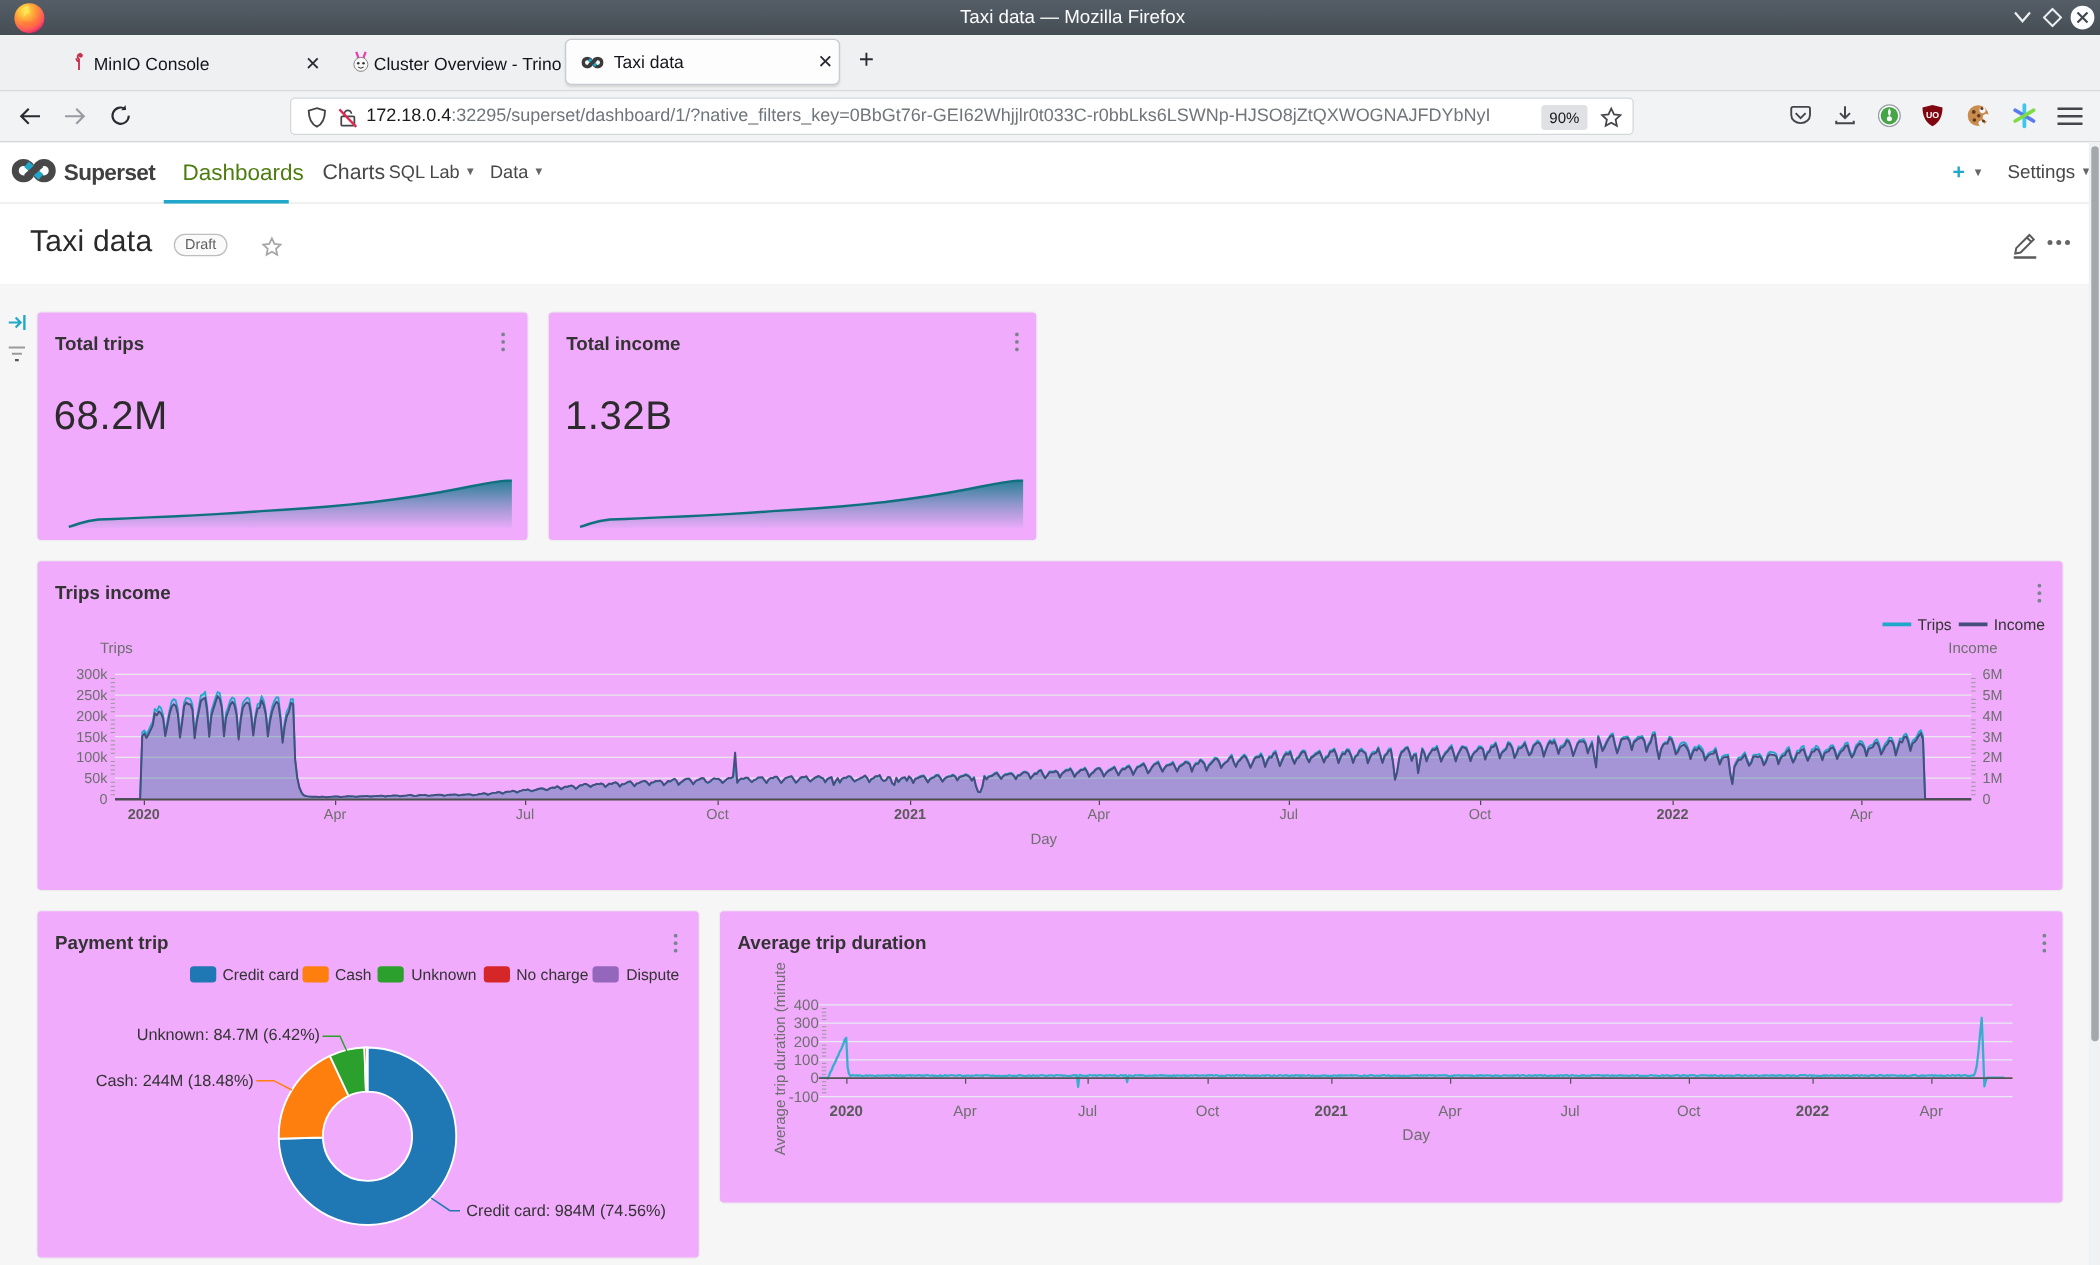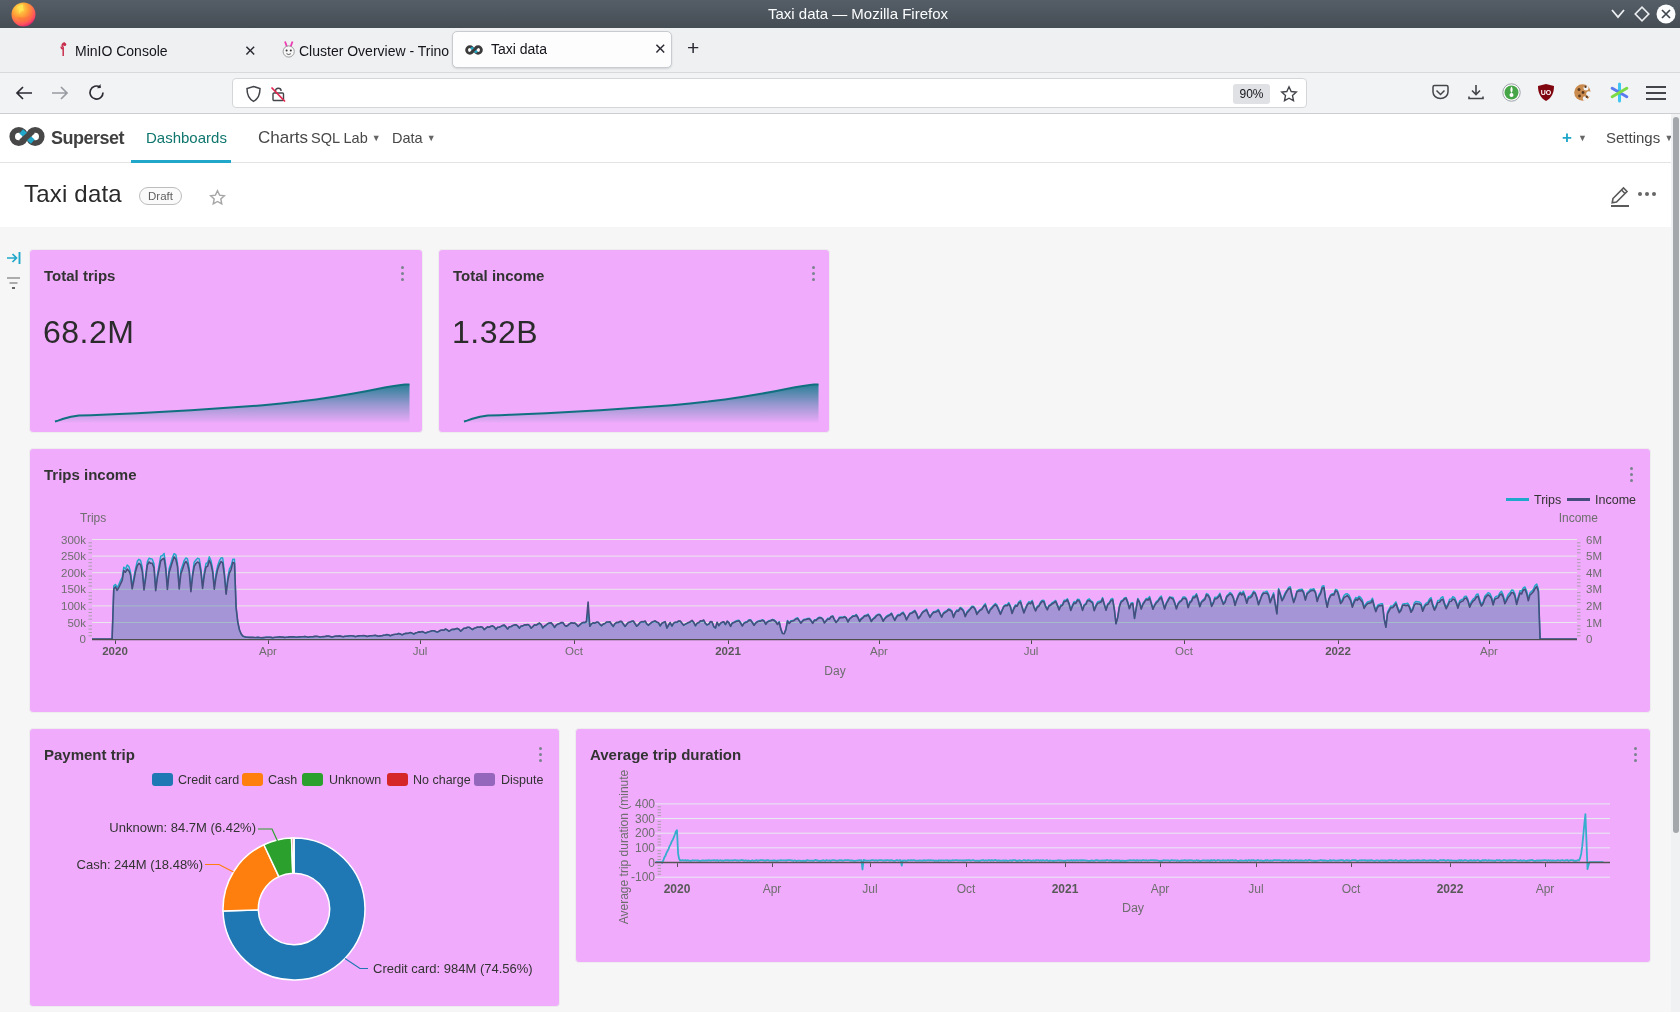--- a/index.html
+++ b/index.html
@@ -118,20 +118,21 @@
     </svg>
   <div id="urlbox">
     <svg class="abs" style="left:12px;top:6px" width="17" height="18" viewBox="0 0 17 18">
       <path d="M8.5 1.5 L15 3.5 C15 9 13.5 13.8 8.5 16.3 C3.5 13.8 2 9 2 3.5Z" stroke="#43454a" stroke-width="1.5" fill="none"></path>
       </svg>
     <svg class="abs" style="left:36px;top:6px" width="19" height="19" viewBox="0 0 19 19">
       <rect x="4" y="8" width="10.5" height="7.5" rx="1" stroke="#43454a" stroke-width="1.4" fill="none"></rect>
       <path d="M6.5 8 V6 a2.8 2.8 0 0 1 5.6 0" stroke="#43454a" stroke-width="1.4" fill="none"></path>
       <path d="M2.5 2.5 L16 16.5" stroke="#e22850" stroke-width="1.8"></path>
       </svg>
+    <div class="u"><b>172.18.0.4</b>:32295/superset/dashboard/1/?native_filters_key=0BbGt76r-GEI62Whjjlr0t033C-r0bbLks6LSWNp-HJSO8jZtQXWOGNAJFDYbNyI</div>
     <div class="zoombadge">90%</div>
     <svg class="abs" style="left:1047px;top:6px" width="18" height="18" viewBox="0 0 18 18">
       <path d="M9 1.8 L11.2 6.5 L16.3 7.1 L12.5 10.6 L13.5 15.7 L9 13.2 L4.5 15.7 L5.5 10.6 L1.7 7.1 L6.8 6.5Z" stroke="#43454a" stroke-width="1.4" fill="none"></path>
       </svg>
   </div>
   <svg class="abs" style="left:1431px;top:11px" width="19" height="18" viewBox="0 0 19 18">
     <path d="M2 3 a1.5 1.5 0 0 1 1.5 -1.5 h12 a1.5 1.5 0 0 1 1.5 1.5 v5 a7.5 6.5 0 0 1 -15 0Z" stroke="#43454a" stroke-width="1.5" fill="none"></path>
     <path d="M5.5 6.5 L9.5 10.5 L13.5 6.5" stroke="#43454a" stroke-width="1.5" fill="none"></path>
     </svg>
   <svg class="abs" style="left:1467px;top:10px" width="18" height="19" viewBox="0 0 18 19">
@@ -172,21 +173,21 @@
 </div>
 
 <div id="ssnav">
   <svg class="abs" style="left:9px;top:13px" width="36" height="19" viewBox="0 0 36 19">
     <circle cx="9.8" cy="9.5" r="6.6" fill="none" stroke="#484848" stroke-width="5.6"></circle>
     <circle cx="26.2" cy="9.5" r="6.6" fill="none" stroke="#484848" stroke-width="5.6"></circle>
     <path d="M12.2 4.4 L23.8 14.6" stroke="#20a7c9" stroke-width="5.6"></path>
     <path d="M12.2 14.6 L23.8 4.4" stroke="#484848" stroke-width="5.6"></path>
   </svg>
   <span class="navitem" style="left:51px;font-size:18px;font-weight:bold;color:#404040;letter-spacing:-0.5px">Superset</span>
-  <span class="navitem" style="left:146px;color:#0f766e;font-size:15px">Dashboards</span>
+  <span class="navitem" style="left:146px;color:#4d7c0f;font-size:18px">Dashboards</span>
   <div class="abs" style="left:131px;top:46px;width:100px;height:3px;background:#20a7c9"></div>
   <span class="navitem" style="left:258px;font-size:17px">Charts</span>
   <span class="navitem" style="left:311px;font-size:14.5px">SQL Lab <span style="font-size:9px;color:#666;position:relative;top:-2px">▼</span></span>
   <span class="navitem" style="left:392px;font-size:14.5px">Data <span style="font-size:9px;color:#666;position:relative;top:-2px">▼</span></span>
   <span class="navitem" style="left:1562px;color:#20a7c9;font-weight:bold;font-size:17px">+</span>
   <span class="navitem" style="left:1578px;font-size:9px;color:#666">▼</span>
   <span class="navitem" style="left:1606px">Settings <span style="font-size:9px;color:#666;position:relative;top:-2px">▼</span></span>
 </div>
 
 <div id="titlerow">

